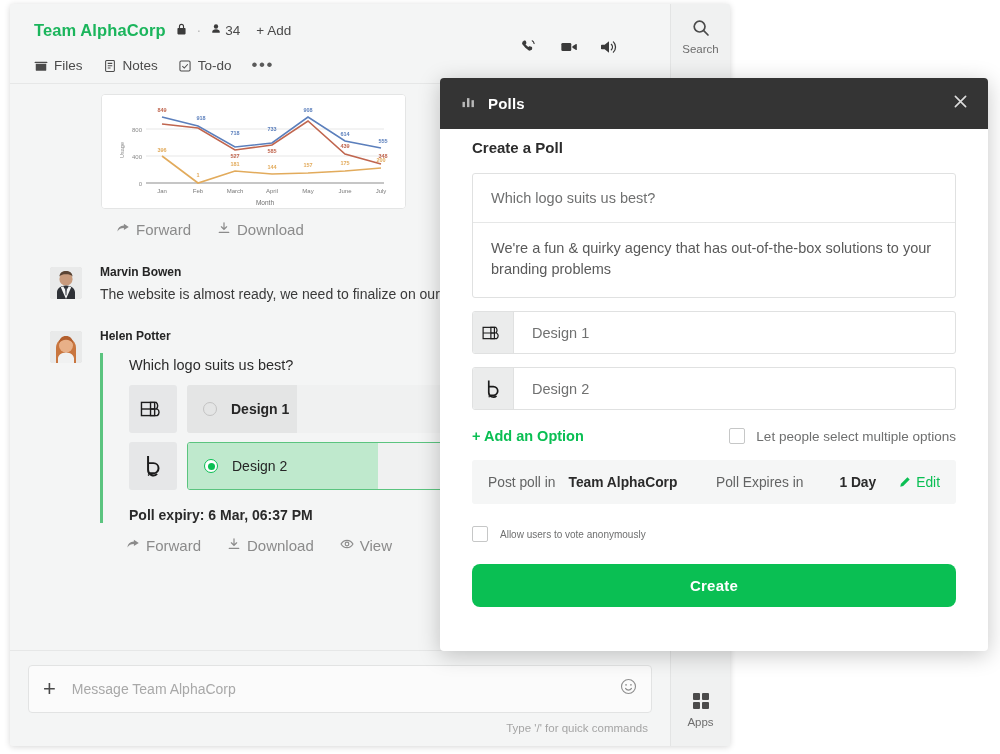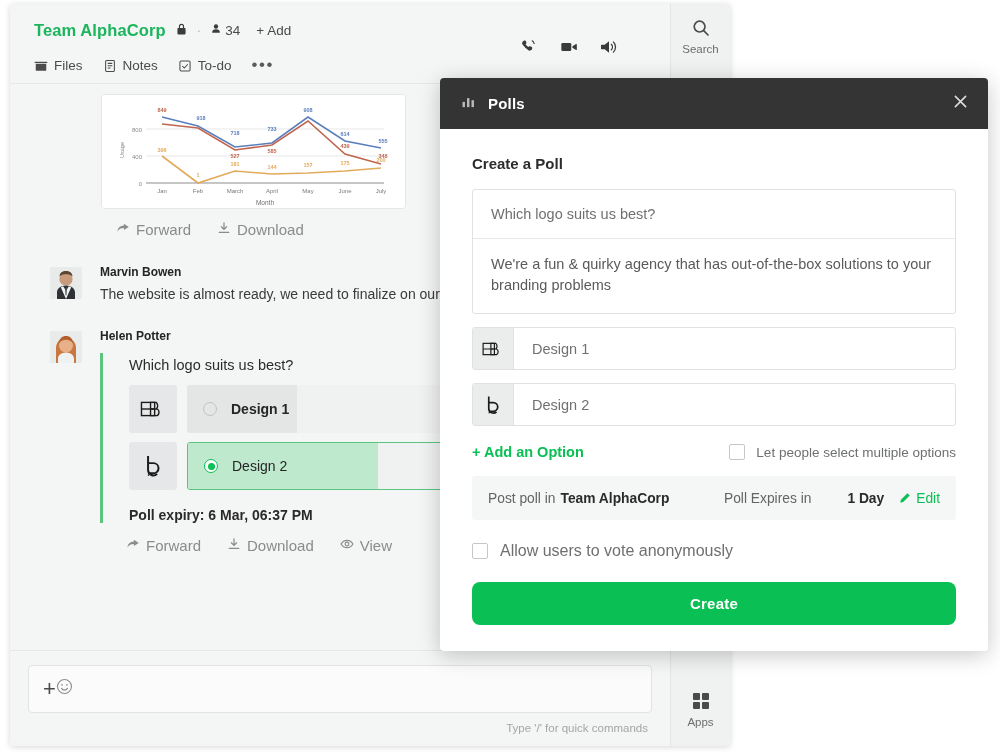--- a/index.html
+++ b/index.html
@@ -130,21 +130,21 @@
     background: #ffffff; border-radius: 4px;
     box-shadow: 0 4px 22px rgba(0,0,0,.22);
     overflow: hidden; display: flex; flex-direction: column;
   }
   .dlg-hdr {
     height: 51px; background: #343434; display: flex; align-items: center;
     padding: 0 18px 0 21px; color: #ffffff; flex: 0 0 51px;
   }
   .dlg-title { font-size: 15px; font-weight: bold; margin-left: 12px; letter-spacing: .2px; }
   .dlg-close { margin-left: auto; color: #dcdcdc; font-size: 22px; line-height: 1; font-weight: 300; }
-  .dlg-body { padding: 26px 32px 0 32px; }
+  .dlg-body { padding: 10px 32px 0 32px; }
   .dlg-h2 { font-size: 15px; font-weight: bold; color: #2c2c2c; margin-bottom: 17px; }
 
   .qbox { border: 1px solid #e0e1e1; border-radius: 3px; }
   .qbox .line1 {
     padding: 16px 18px; font-size: 14.5px; color: #6f7070;
     border-bottom: 1px solid #e6e7e7;
   }
   .qbox .line2 { padding: 15px 18px 17px 18px; font-size: 14.5px; color: #5a5a5a; line-height: 1.45; }
 
   .opt-row {
@@ -159,28 +159,28 @@
   .opt-text { margin-left: 18px; font-size: 14.5px; color: #707171; }
 
   .mid-row { display: flex; align-items: center; margin-top: 18px; }
   .add-opt { color: #0ABF53; font-size: 14.5px; font-weight: bold; }
   .multi-wrap { margin-left: auto; display: flex; align-items: center; gap: 11px; }
   .cbox { width: 16px; height: 16px; border: 1.5px solid #c6c7c7; border-radius: 2px; background: #fff; flex:0 0 16px;}
   .cbox-lbl { font-size: 13.5px; color: #6e6f6f; }
 
   .post-row {
     margin-top: 16px; height: 44px; background: #f5f6f6; border-radius: 3px;
-    display: flex; align-items: center; padding: 0 16px; font-size: 13.8px; color: #636464;
+    display: flex; align-items: center; padding: 0 16px; font-size: 13.8px; color: #636464; gap: 8px;
   }
   .post-row b { color: #2b2b2b; margin-left: 28px; }
   .exp { margin-left: auto; display: flex; align-items: center; gap: 8px; }
   .edit-link { color: #0ABF53; font-size: 13.8px; display: flex; align-items: center; gap: 5px; margin-left: 14px; }
 
   .anon-row { display: flex; align-items: center; gap: 12px; margin-top: 22px; }
-  .anon-lbl { font-size: 16px; color: #6e6f6f; }
+  .anon-lbl { font-size: 10px; color: #6e6f6f; }
 
   .create-btn {
     margin-top: 22px; height: 43px; background: #0ABF53; border-radius: 8px;
     display: flex; align-items: center; justify-content: center;
     color: #ffffff; font-size: 15px; font-weight: bold; letter-spacing: .2px;
   }
 </style>
 </head>
 <body>
 
@@ -427,20 +427,21 @@
             </div>
           </div>
         </div>
 
       </div>
     </div>
 
     <div class="composer">
       <div class="composer-box">
         <span class="plus">+</span>
+        <span class="composer-ph">Message Team AlphaCorp</span>
         <span class="smiley">
           <svg viewBox="0 0 18 18" width="17" height="17" fill="none" stroke="#8e8e8e" stroke-width="1.2">
               <circle cx="9" cy="9" r="7.4"></circle>
               <circle cx="6.4" cy="7.2" r=".9" fill="#8e8e8e" stroke="none"></circle>
               <circle cx="11.6" cy="7.2" r=".9" fill="#8e8e8e" stroke="none"></circle>
               <path d="M5.8 11c.8 1.2 1.9 1.8 3.2 1.8S11.4 12.2 12.2 11" stroke-linecap="round"></path>
             </svg>
         </span>
       </div>
       <div class="hint">Type '/' for quick commands</div>

